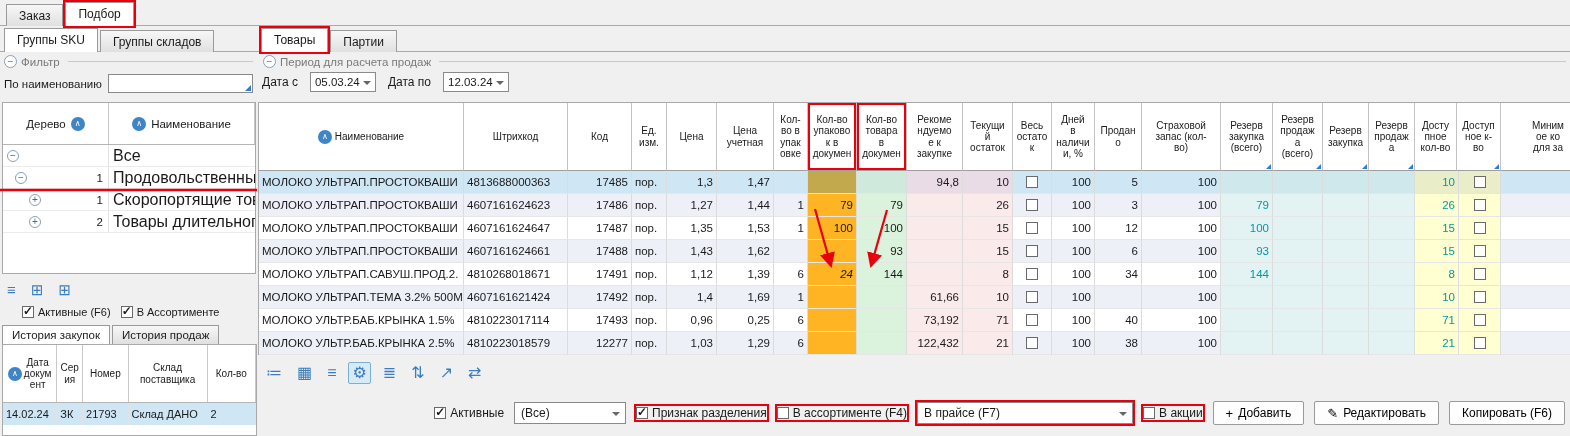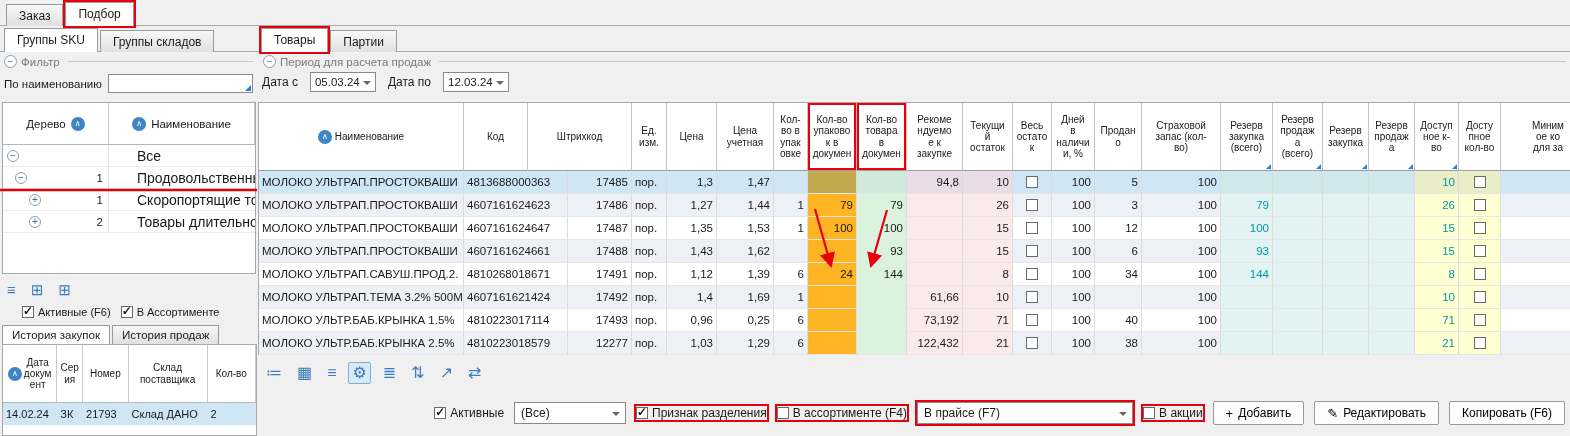--- a/index.html
+++ b/index.html
@@ -32,21 +32,21 @@
 
 .tree-table{position:absolute;top:50px;left:2px;width:254px;height:172px;background:#fff;border:1px solid #a9a9a9;overflow:hidden;}
 .tree-head{display:flex;height:42px;border-bottom:1px solid #b5b5b5;}
 .tree-th{display:flex;align-items:center;justify-content:center;gap:5px;border-right:1px solid #c9c9c9;font-size:11.5px;}
 .tree-th:nth-child(1){width:106px;}
 .tree-th:nth-child(2){flex:1;}
 .sort-circle{width:14px;height:14px;min-width:14px;border-radius:50%;background:var(--blue);color:#fff;font-size:8px;display:inline-flex;align-items:center;justify-content:center;line-height:1;}
 .tree-row{display:flex;height:22px;align-items:center;border-bottom:1px solid #ececec;}
 .tree-c1{width:106px;display:flex;align-items:center;gap:4px;padding-left:4px;border-right:1px solid #e2e2e2;height:100%;}
 .tree-num{margin-left:auto;padding-right:5px;font-size:11.5px;}
-.tree-c2{flex:1;padding-left:4px;white-space:nowrap;overflow:hidden;font-size:14px;margin-left:24px;}
+.tree-c2{flex:1;padding-left:4px;white-space:nowrap;overflow:hidden;font-size:16px;}
 .expander{width:12px;height:12px;min-width:12px;border:1px solid #8aa0b4;border-radius:50%;display:inline-flex;align-items:center;justify-content:center;font-size:10px;line-height:1;color:#4a6a8a;background:#fff;}
 
 .tree-toolbar{position:absolute;top:228px;left:4px;display:flex;gap:9px;align-items:center;}
 .tool-icon{color:#3b7dbd;font-size:15px;line-height:1;cursor:default;padding:2px 3px;}
 .tool-icon.active{background:#d9eaf7;border:1px solid #7ab0d4;border-radius:2px;}
 .tree-checks{position:absolute;top:254px;left:22px;display:flex;gap:10px;font-size:11px;white-space:nowrap;}
 .cb-label{display:inline-flex;align-items:center;gap:4px;white-space:nowrap;}
 .cb{width:12px;height:12px;min-width:12px;border:1px solid #6a6a6a;background:#fff;position:relative;display:inline-block;}
 .cb.checked::after{content:"✓";position:absolute;top:-3px;left:0;font-size:12px;font-weight:bold;color:#1a1a1a;}
 
@@ -243,28 +243,28 @@
   </div>
 
   <div class="products-table">
     <div class="pt-head">
         <div class="th" style="width: 205px;">
           <div class="hdr-flex">
             <span class="sort-circle">∧</span>
             <span class="hdr-label">Наименование</span>
           </div>
         </div>
+        <div class="th" style="width: 104px;">
+          <div class="hdr-flex">
+            <span class="hdr-label">Штрихкод</span>
+          </div>
+        </div>
         <div class="th" style="width: 64px;">
           <div class="hdr-flex">
             <span class="hdr-label">Код</span>
-          </div>
-        </div>
-        <div class="th" style="width: 104px;">
-          <div class="hdr-flex">
-            <span class="hdr-label">Штрихкод</span>
           </div>
         </div>
         <div class="th" style="width: 35px;">
           <div class="hdr-flex">
             <span class="hdr-label">Ед.
 изм.</span>
           </div>
         </div>
         <div class="th" style="width: 50px;">
           <div class="hdr-flex">
@@ -365,32 +365,32 @@
 закупка</span>
           </div>
         </div>
         <div class="th corner-mark" style="width: 46px;">
           <div class="hdr-flex">
             <span class="hdr-label">Резерв
 продаж
 а</span>
           </div>
         </div>
+        <div class="th" style="width: 42px;">
+          <div class="hdr-flex">
+            <span class="hdr-label">Досту
+пное
+кол-во</span>
+          </div>
+        </div>
         <div class="th corner-mark" style="width: 44px;">
           <div class="hdr-flex">
             <span class="hdr-label">Доступ
 ное к-
 во</span>
-          </div>
-        </div>
-        <div class="th" style="width: 42px;">
-          <div class="hdr-flex">
-            <span class="hdr-label">Досту
-пное
-кол-во</span>
           </div>
         </div>
         <div class="th" style="width: 95px;">
           <div class="hdr-flex">
             <span class="hdr-label">Миним
 ое ко
 для за</span>
           </div>
         </div>
       </div>
@@ -508,21 +508,21 @@
           <div class="td r" style="width: 95px;"></div>
         </div>
         <div class="tr">
           <div class="td" style="width: 205px;">МОЛОКО УЛЬТРАП.САВУШ.ПРОД.2.</div>
           <div class="td" style="width: 104px;">4810268018671</div>
           <div class="td r" style="width: 64px; text-align: right;">17491</div>
           <div class="td" style="width: 35px;">пор.</div>
           <div class="td r" style="width: 50px;">1,12</div>
           <div class="td r" style="width: 57px;">1,39</div>
           <div class="td r" style="width: 34px;">6</div>
-          <div class="td r col-orange" style="width: 49px;">24</div>
+          <div class="td r col-orange" style="width: 49px; font-style: italic;">24</div>
           <div class="td r col-green" style="width: 50px;">144</div>
           <div class="td r col-pink" style="width: 56px;"></div>
           <div class="td r col-pink" style="width: 50px;">8</div>
           <div class="td c" style="width: 39px;">
             <span class="cb"></span>
           </div>
           <div class="td r" style="width: 43px;">100</div>
           <div class="td r" style="width: 47px;">34</div>
           <div class="td r" style="width: 79px;">100</div>
           <div class="td r col-cyan teal" style="width: 52px;">144</div>

